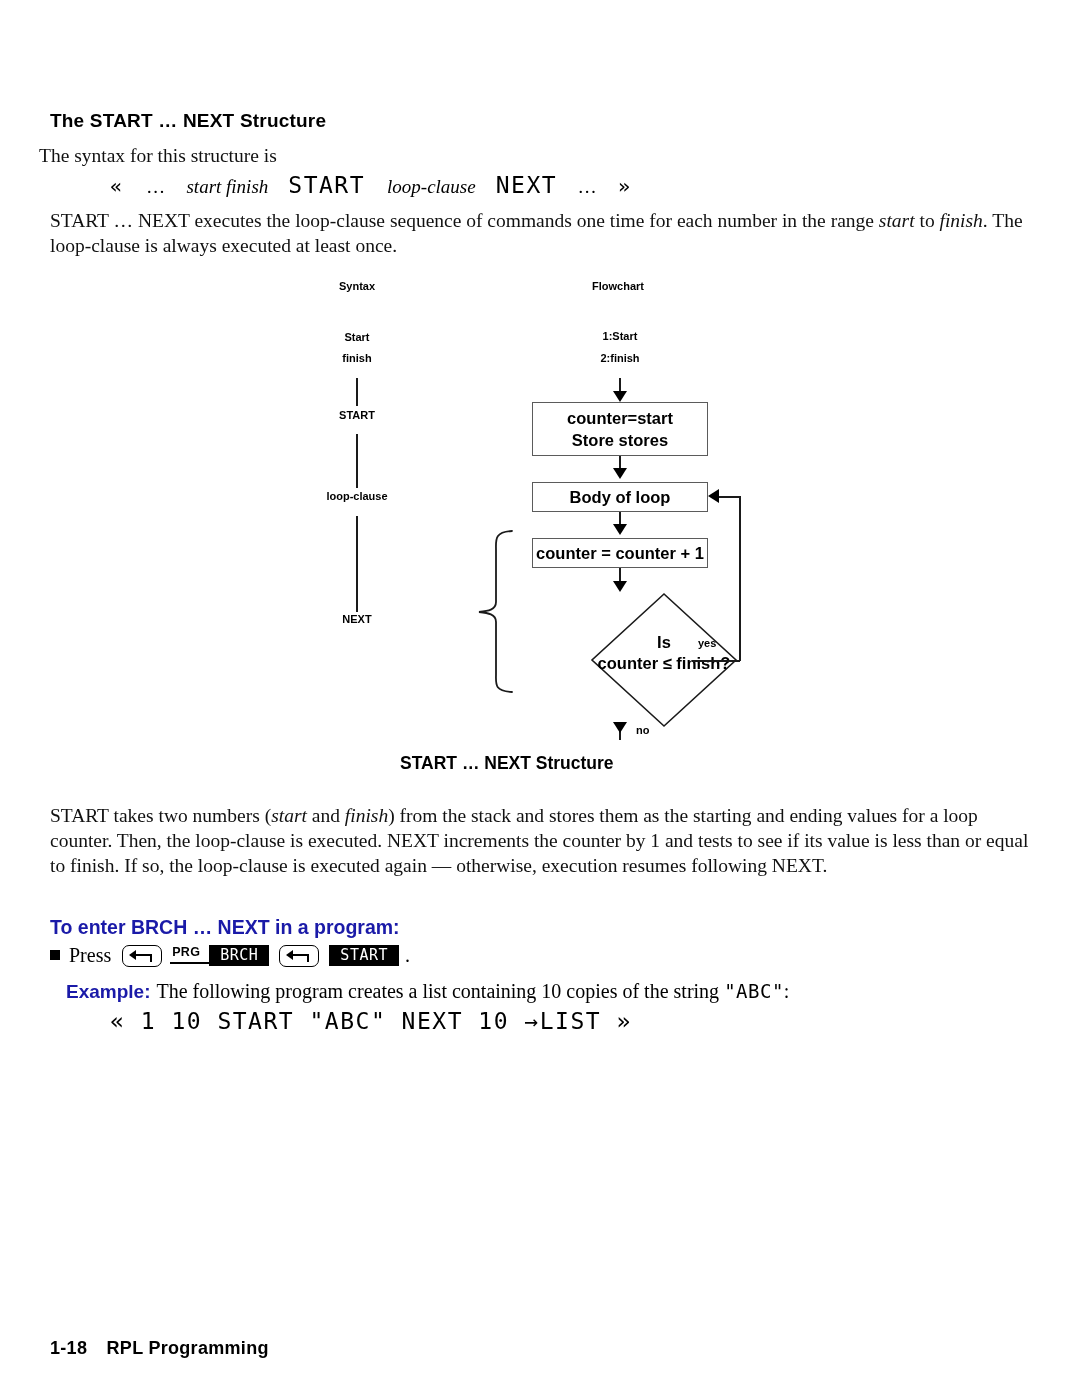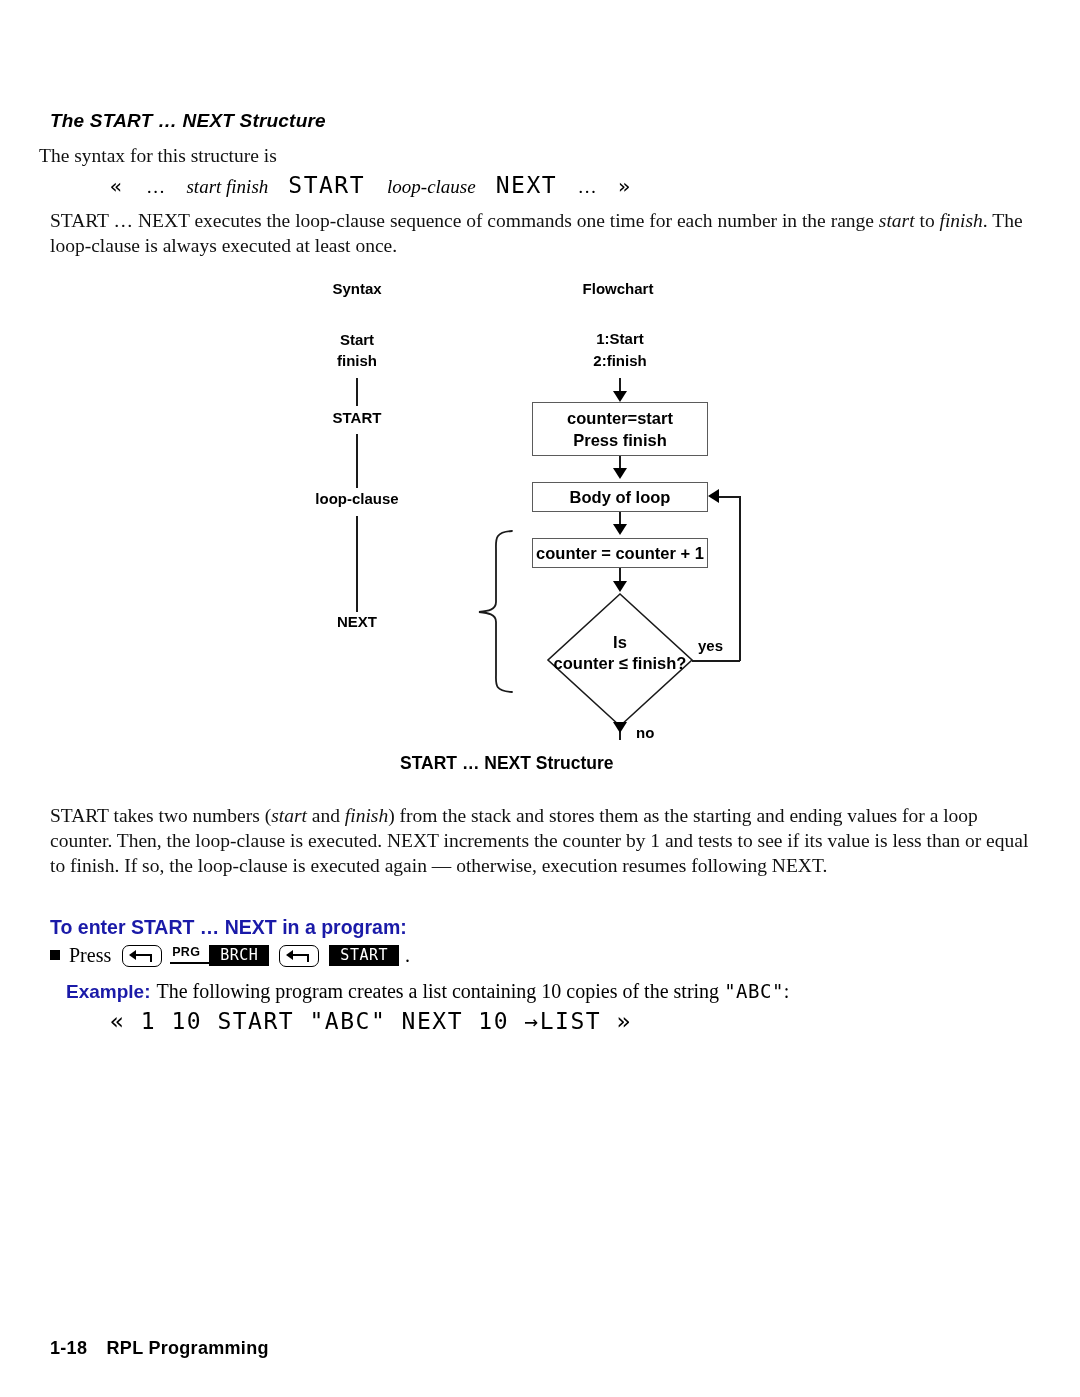--- a/index.html
+++ b/index.html
@@ -22,21 +22,20 @@
   }
 
   
   .h-section {
     position: absolute;
     font-family: "Liberation Sans", sans-serif;
     font-weight: bold;
     font-size: 19px;
     letter-spacing: 0.2px;
     color: #000;
-    font-style: italic;
   }
   .body-text {
     position: absolute;
     font-family: "Liberation Serif", serif;
     font-size: 19.5px;
     line-height: 25px;
     color: #111;
     text-align: left;
   }
   .body-text i { font-style: italic; }
@@ -165,21 +164,21 @@
     line-height: 15px;
   }
   .menu-key span { position: relative; }
 
   
   .fc { position: absolute; left: 0; top: 0; width: 1080px; height: 520px; }
   .fc-label {
     position: absolute;
     font-family: "Liberation Sans", sans-serif;
     font-weight: bold;
-    font-size: 15px;
+    font-size: 11px;
     color: #000;
     white-space: nowrap;
     text-align: center;
   }
   .fc-box {
     position: absolute;
     border: 1.6px solid #5b5b5b;
     background: #fff;
     box-sizing: border-box;
     display: flex;
@@ -229,21 +228,21 @@
     position: absolute;
     left: 50px;
     top: 1338px;
     font-family: "Liberation Sans", sans-serif;
     font-weight: bold;
     font-size: 18px;
     letter-spacing: 0.3px;
   }
   .footer .pg { margin-right: 14px; }
 
-  .diamond-wrap { position: absolute; }
+  .diamond-wrap { position: absolute; margin-left: 44px; }
   .diamond-txt {
     position: absolute;
     font-family: "Liberation Sans", sans-serif;
     font-weight: bold;
     font-size: 16.5px;
     line-height: 21px;
     text-align: center;
     white-space: nowrap;
     color: #000;
   }
@@ -304,21 +303,21 @@
     </svg>
 
     <div class="fc-label" style="left:565px; top:330px; width:110px;">1:Start</div>
     <div class="fc-label" style="left:565px; top:352px; width:110px;">2:finish</div>
 
     <div class="v-line" style="left:619px; top:378px; height:16px;"></div>
     <div class="arrow-down" style="left:613px; top:391px;"></div>
 
     <div class="fc-box" style="left:532px; top:402px; width:176px; height:54px;">
       <div>counter=start</div>
-      <div>Press finish</div>
+      <div>Store stores</div>
     </div>
 
     <div class="v-line" style="left:619px; top:456px; height:16px;"></div>
     <div class="arrow-down" style="left:613px; top:468px;"></div>
 
     <div class="fc-box" style="left:532px; top:482px; width:176px; height:30px;">
       <div>Body of loop</div>
     </div>
 
     <div class="v-line" style="left:619px; top:512px; height:16px;"></div>
@@ -349,21 +348,21 @@
     <div class="arrow-down" style="left:613px; top:722px;"></div>
     <div class="fc-label" style="left:636px; top:724px; width:40px; text-align:left;">no</div>
 
     <div class="caption" style="left:400px; top:753px;">START … NEXT Structure</div>
   </div>
 
   <div class="body-text" style="left:50px; top:803px; width:985px;">
     <span>START takes two numbers (</span><i>start</i><span> and </span><i>finish</i><span>) from the stack and stores them as the starting and ending values for a loop counter. Then, the loop-clause is executed. NEXT increments the counter by 1 and tests to see if its value is less than or equal to finish. If so, the loop-clause is executed again — otherwise, execution resumes following NEXT.</span>
   </div>
 
-  <div class="blue-head" style="left:50px; top:916px;">To enter START … NEXT in a program:</div>
+  <div class="blue-head" style="left:50px; top:916px;">To enter BRCH … NEXT in a program:</div>
 
   <div class="press-line">
     <span class="bullet-sq"></span>
     <span class="press-word">Press</span>
 
     <span class="key-shift">
       <span class="arrow-stem"></span>
       <span class="arrow-head"></span>
       <span class="arrow-up"></span>
     </span>

